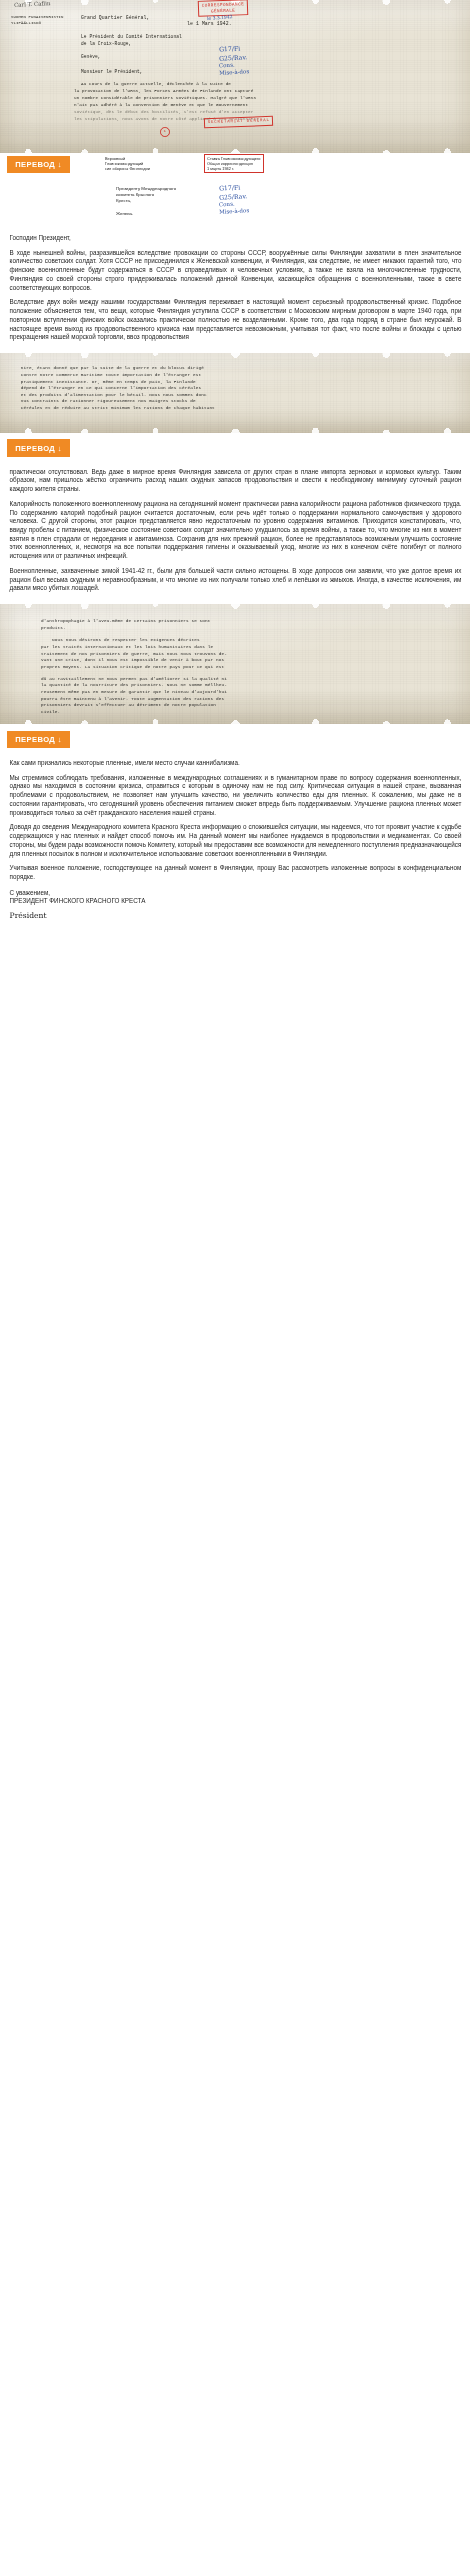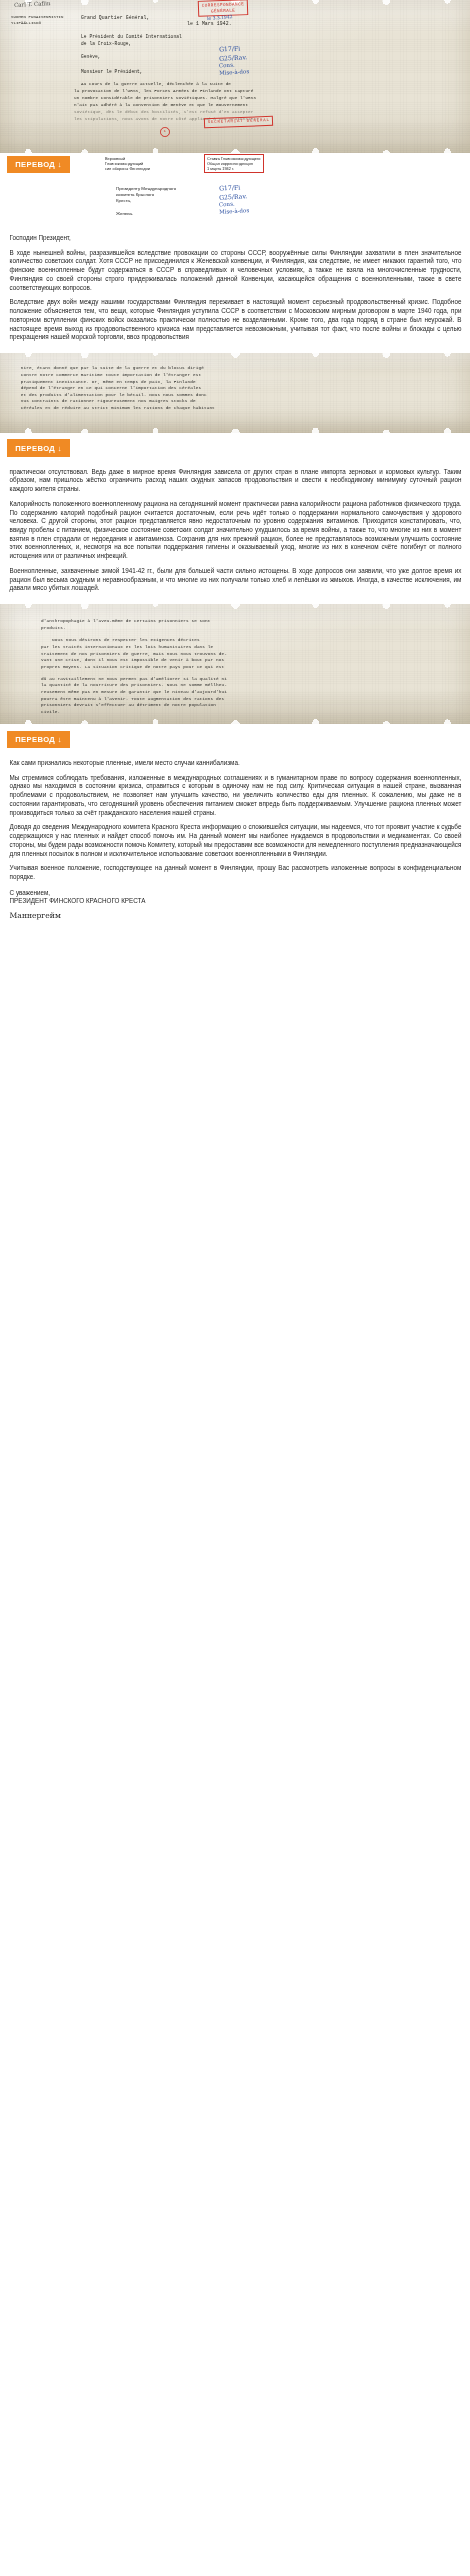--- a/index.html
+++ b/index.html
@@ -242,18 +242,18 @@
   </div>
 
   <div class="trans">
     <p>Как сами признались некоторые пленные, имели место случаи каннибализма.</p>
     <p>Мы стремимся соблюдать требования, изложенные в международных соглашениях и в гуманитарном праве по вопросу содержания военнопленных, однако мы находимся в состоянии кризиса, справиться с которым в одиночку нам не под силу. Критическая ситуация в нашей стране, вызванная проблемами с продовольствием, не позволяет нам улучшить качество, ни увеличить количество еды для пленных. К сожалению, мы даже не в состоянии гарантировать, что сегодняшний уровень обеспечения питанием сможет впредь быть поддерживаемым. Улучшение рациона пленных может производиться только за счёт гражданского населения нашей страны.</p>
     <p>Доводя до сведения Международного комитета Красного Креста информацию о сложившейся ситуации, мы надеемся, что тот проявит участие к судьбе содержащихся у нас пленных и найдет способ помочь им. На данный момент мы наиболее нуждаемся в продовольствии и медикаментах. Со своей стороны, мы будем рады возможности помочь Комитету, который мы предоставим все возможности для немедленного поступления предназначающейся для пленных посылок в полном и исключительное использование советских военнопленными в Финляндии.</p>
     <p>Учитывая военное положение, господствующее на данный момент в Финляндии, прошу Вас рассмотреть изложенные вопросы в конфиденциальном порядке.</p>
     <div class="sig">
       <p class="line">С уважением,</p>
       <p class="line">ПРЕЗИДЕНТ ФИНСКОГО КРАСНОГО КРЕСТА</p>
-      <div class="name">Маннергейм</div>
+      <div class="name">Président</div>
     </div>
   </div>
 
 </div>
 
 
 </body></html>

